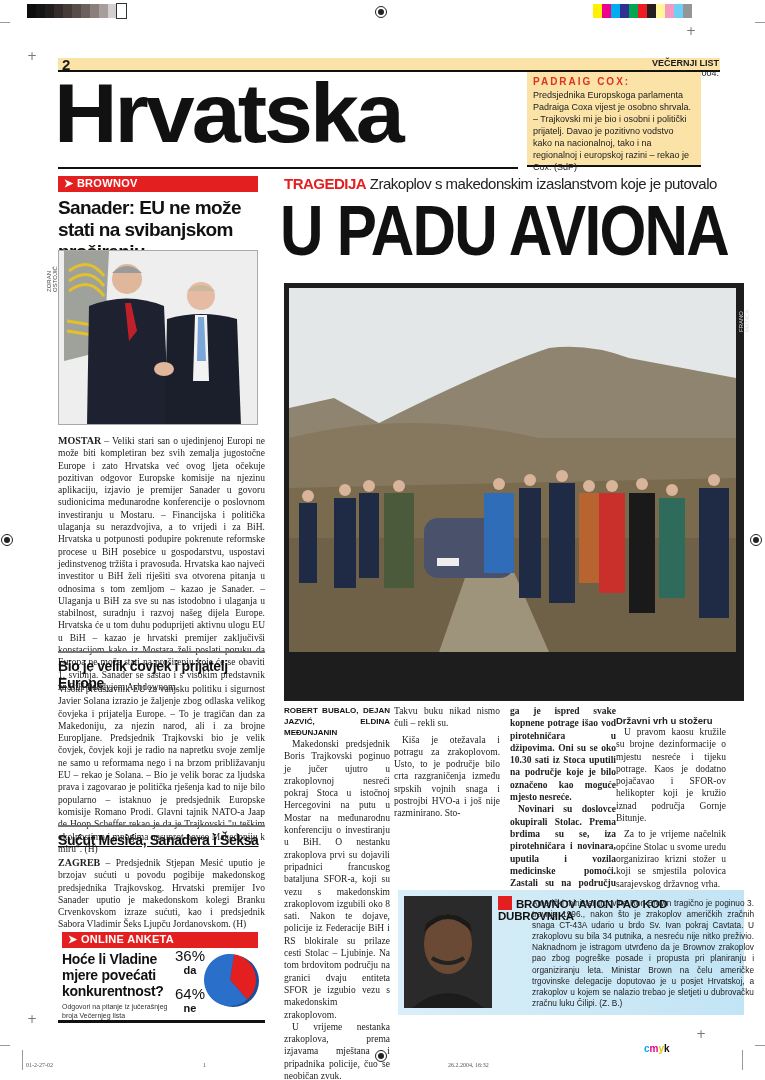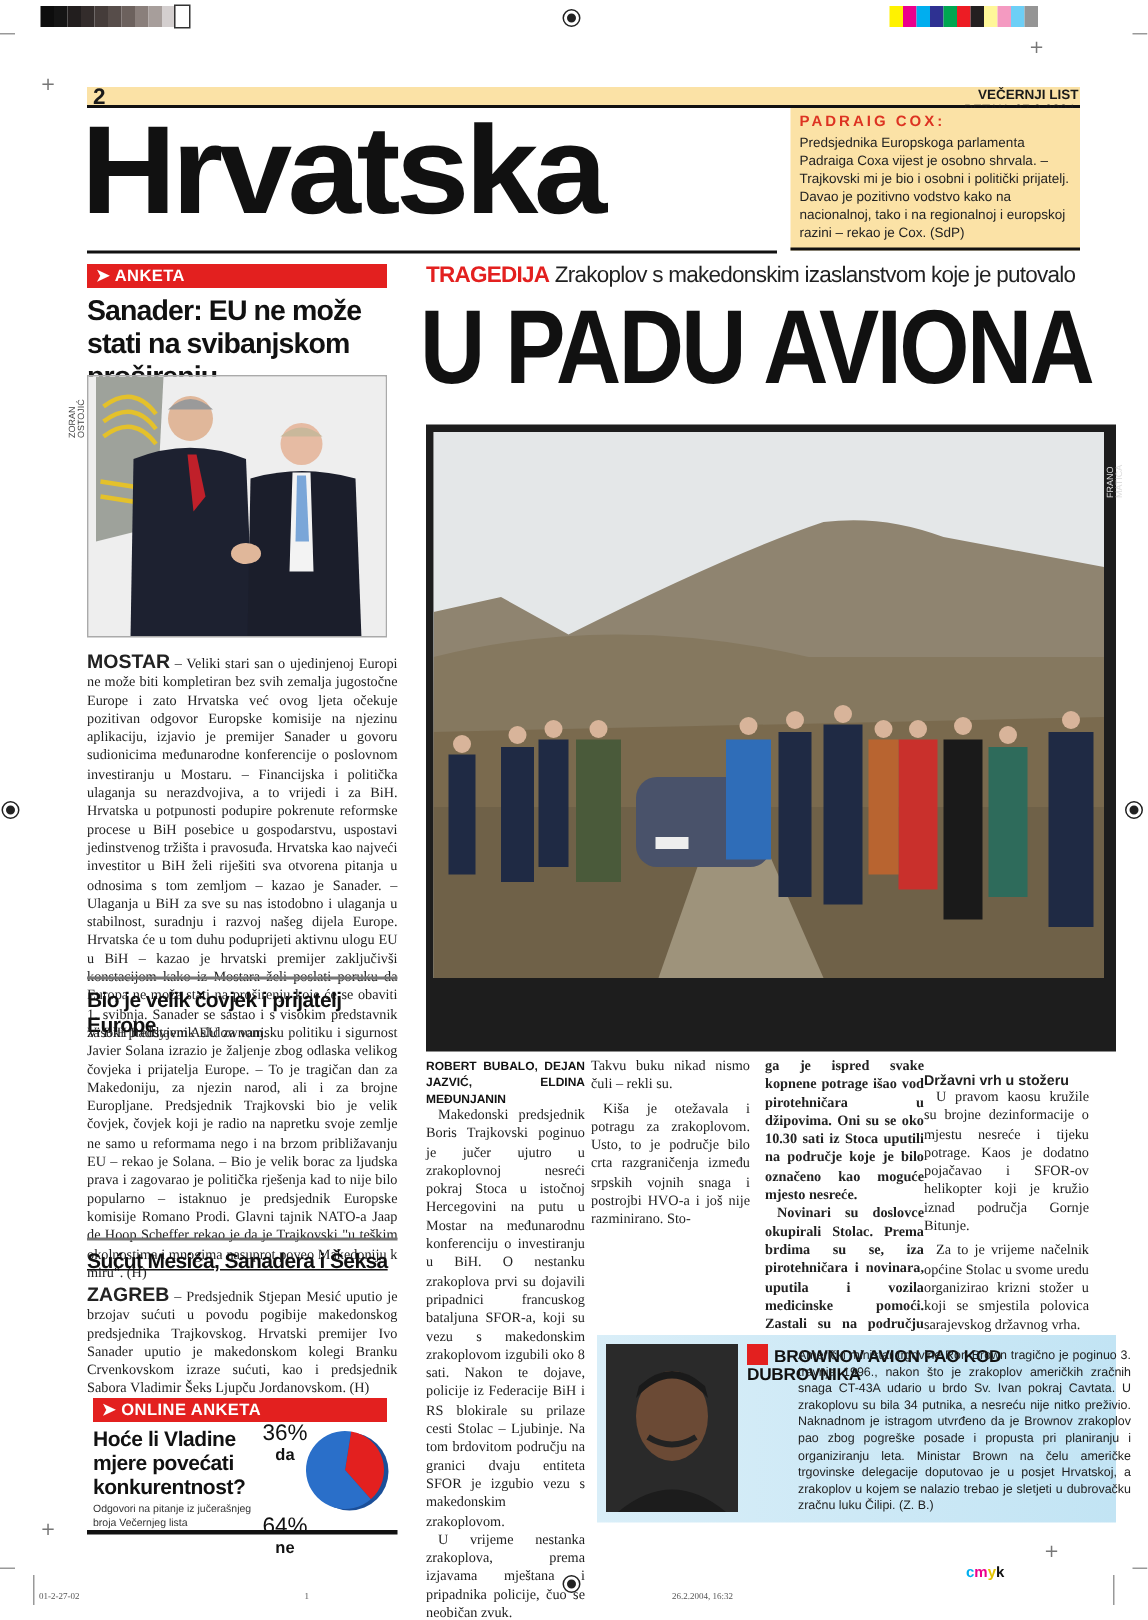--- a/index.html
+++ b/index.html
@@ -12,33 +12,33 @@
   .hline { position: absolute; height: 1px; background: #999; }
   .vline { position: absolute; width: 1px; background: #999; }
 
   
   .header-band { left: 58px; top: 58px; width: 662px; height: 14px; background: #fbe2a6; border-bottom: 2px solid #111; }
   .page-num { left: 62px; top: 56px; font: bold 15px "Liberation Sans", sans-serif; }
   .masthead { left: 54px; top: 72px; font: 900 88px/88px "Liberation Sans", sans-serif; letter-spacing: -3px; color: #111; font-weight: bold; transform: scaleY(0.95); transform-origin: top left; }
   .masthead-rule { left: 58px; top: 167px; width: 460px; height: 2px; background: #111; }
   .paper-name { right: 46px; top: 58px; text-align: right; font: bold 9px "Liberation Sans", sans-serif; line-height: 10px; }
   .paper-date { font-weight: normal; }
-  .cox-box { left: 527px; top: 72px; width: 193px; height: 95px; background: #fbe2a6; border-bottom: 2px solid #111; padding: 4px 6px; }
+  .cox-box { left: 527px; top: 72px; width: 174px; height: 95px; background: #fbe2a6; border-bottom: 2px solid #111; padding: 4px 6px; }
   .cox-kicker { color: #d32; font: bold 10px "Liberation Sans", sans-serif; letter-spacing: 2px; }
   .cox-title { font: bold 15px "Liberation Sans", sans-serif; line-height: 17px; color: #111; letter-spacing: -0.5px; }
   .cox-body { font: 9px/12px "Liberation Sans", sans-serif; color: #222; margin-top: 2px; }
 
   
   .red-bar { background: #e3201f; color: #fff; font: bold 11px "Liberation Sans", sans-serif; padding: 1px 6px; letter-spacing: 0.3px; }
   .ukratko { left: 58px; top: 176px; width: 200px; height: 16px; }
   .left-head { left: 58px; top: 197px; width: 205px; font: bold 19px/22px "Liberation Sans", sans-serif; letter-spacing: -0.6px; color: #111; }
   .left-photo { left: 58px; top: 250px; width: 200px; height: 175px; border: 1px solid #aaa; background: linear-gradient(180deg,#f4f4f4,#e9e9e9); overflow: hidden; }
   .credit { font: 6px "Liberation Sans", sans-serif; color: #444; writing-mode: vertical-rl; transform: rotate(180deg); }
   .body-text { font: 9.5px/12.3px "Liberation Serif", serif; text-align: justify; color: #222; hyphens: auto; }
-  .body-text b { font-family: Liberation Sans, sans-serif; font-size: 13px; }
+  .body-text b { font-family: Liberation Serif, serif; font-size: 10px; }
   .sub-head { font: bold 14px/17px "Liberation Sans", sans-serif; letter-spacing: -0.4px; color: #111; }
   .rule-gray { height: 2px; background: #777; }
   .rule-black { height: 3px; background: #111; }
 
   
   .kicker-line { left: 284px; top: 175px; font: 15px "Liberation Sans", sans-serif; letter-spacing: -0.5px; color: #222; }
   .kicker-line .red { color: #e3201f; font-weight: bold; }
   .main-title { left: 280px; top: 193px; font: bold 70px/76px "Liberation Sans", sans-serif; letter-spacing: -2px; color: #111; transform: scaleX(0.86); transform-origin: left top; white-space: nowrap; }
   .main-photo-frame { left: 284px; top: 283px; width: 460px; height: 418px; background: #1d1d1d; padding: 5px 8px 0 5px; }
   .main-photo { width: 447px; height: 364px; position: relative; overflow: hidden; background: linear-gradient(180deg,#e9ebeb 0%,#dcdfe0 40%,#a49780 60%,#8b7d63 75%,#b7ad8e 100%); }
@@ -116,21 +116,21 @@
 </div>
 <div class="abs masthead">Hrvatska</div>
 <div class="abs masthead-rule"></div>
 
 <div class="abs cox-box">
   <div class="cox-kicker">PADRAIG COX:</div>
   <div class="cox-body">Predsjednika Europskoga parlamenta Padraiga Coxa vijest je osobno shrvala. – Trajkovski mi je bio i osobni i politički prijatelj. Davao je pozitivno vodstvo kako na nacionalnoj, tako i na regionalnoj i europskoj razini – rekao je Cox. (SdP)</div>
 </div>
 
 <div class="abs red-bar ukratko">
-  <span>➤ </span><span>ANKETA</span>
+  <span>➤ </span><span>BROWNOV</span>
 </div>
 <div class="abs left-head">Sanader: EU ne može stati na svibanjskom proširenju</div>
 
 <div class="abs left-photo">
   <svg width="200" height="175" viewBox="0 0 200 175">
     <rect x="0" y="0" width="200" height="175" fill="#eeeeee"></rect>
     <path d="M5 0 L50 0 L45 100 L5 110 Z" fill="#8a8f86" opacity="0.8"></path>
     <path d="M10 20 Q30 5 45 25" stroke="#e4c12b" stroke-width="3" fill="none"></path>
     <path d="M10 30 Q30 15 45 35" stroke="#e4c12b" stroke-width="3" fill="none"></path>
     <path d="M10 40 Q30 25 45 45" stroke="#e4c12b" stroke-width="3" fill="none"></path>
@@ -163,21 +163,21 @@
 
 <div class="abs red-bar poll-bar">
   <span>➤ </span><span>ONLINE ANKETA</span>
 </div>
 <div class="abs poll-q">Hoće li Vladine mjere povećati konkurentnost?</div>
 <div class="abs poll-note">Odgovori na pitanje iz jučerašnjeg broja Večernjeg lista</div>
 <div class="abs" style="left:168px;top:947px;">
   <div class="poll-pct">36%</div>
   <div class="poll-lbl">da</div>
 </div>
-<div class="abs" style="left:168px;top:985px;margin-top:24px;">
+<div class="abs" style="left:168px;top:985px;">
   <div class="poll-pct">64%</div>
   <div class="poll-lbl">ne</div>
 </div>
 <svg class="abs" id="poll-pie" style="left:202px;top:950px;" width="60" height="62">
     <ellipse cx="31" cy="31" rx="26" ry="26" fill="#1b4f99"></ellipse>
     <path d="M28,30 L32.067296091046,4.320103144526417 A26,26 0 0 1 45.19410849841495,49.502887810391954 Z" fill="#e3201f"></path>
     <path d="M28,30 L45.19410849841495,49.502887810391954 A26,26 0 1 1 32.06729609104602,4.320103144526421 Z" fill="#2a6fc9"></path>
   </svg>
 <div class="abs rule-black" style="left:58px;top:1020px;width:207px;"></div>
 

